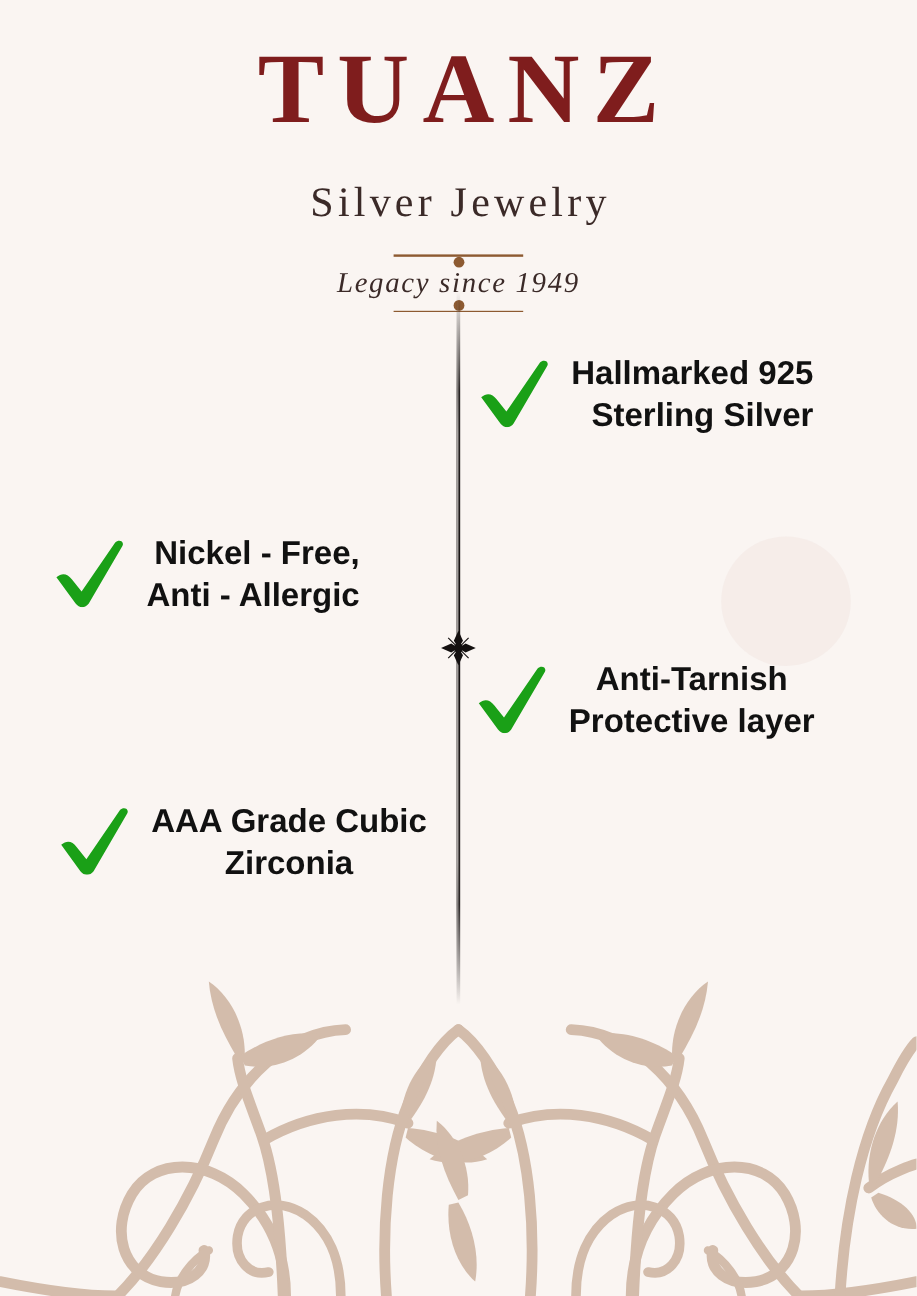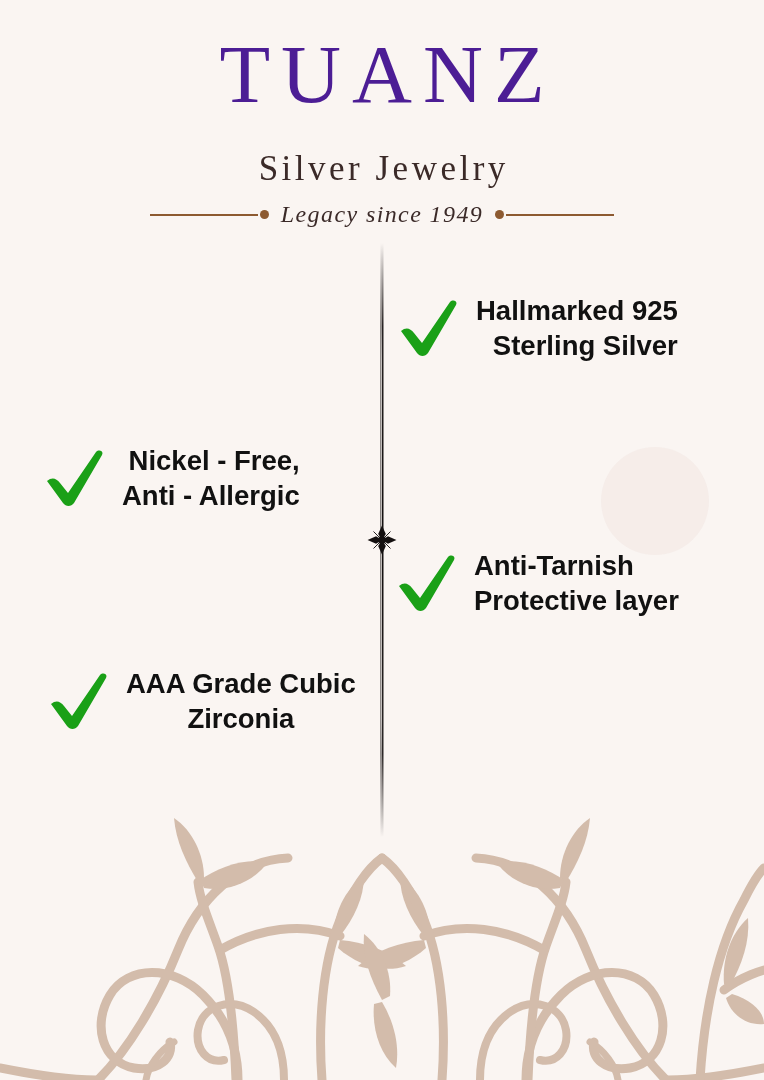--- a/index.html
+++ b/index.html
@@ -31,42 +31,43 @@
   
   .brand {
     position:absolute;
     left:0; right:0; top:32px;
     text-align:center;
   }
   .brand-name {
     font-family:"Liberation Serif", serif;
     font-size:83px;
     line-height:1.02;
-    color:#4c1d95;
+    color:#7f1d1d;
     letter-spacing:11px;
     text-indent:11px;
-    font-weight:400;
+    font-weight:700;
     white-space:nowrap;
   }
   .brand-sub {
     font-family:"Liberation Serif", serif;
     font-size:35px;
     line-height:1.25;
     color:#3b2a28;
     letter-spacing:3.5px;
     text-indent:3.5px;
     margin-top:30px;
     white-space:nowrap;
   }
   .brand-rule {
-    margin-top:11px;
+    margin-top:22px;
     display:flex;
     align-items:center;
     justify-content:center;
     gap:0px;
+    flex-direction:column;
   }
   .rule-line {
     height:1.4px;
     width:108px;
     background:#8d5a31;
   }
   .rule-dot {
     width:9px; height:9px;
     border-radius:50%;
     background:#8d5a31;
@@ -133,21 +134,21 @@
     color:#111111;
     white-space:pre-line;
   }
 
   
   #f1 { left:398px; top:293px;  }
   #f1 .ftext { text-align:right; }
   #f2 { left:44px;  top:443px;  }
   #f2 .ftext { text-align:right; }
   #f3 { left:396px; top:548px;  }
-  #f3 .ftext { text-align:left; }
+  #f3 .ftext { text-align:center; }
   #f4 { left:48px;  top:666px;  }
   #f4 .ftext { text-align:center; }
 
   
   .floral {
     position:absolute;
     left:0; bottom:0;
     width:764px; height:330px;
     pointer-events:none;
   }

